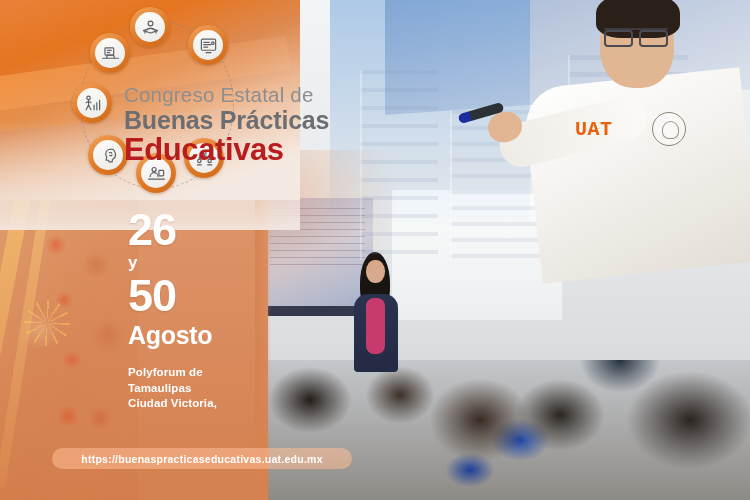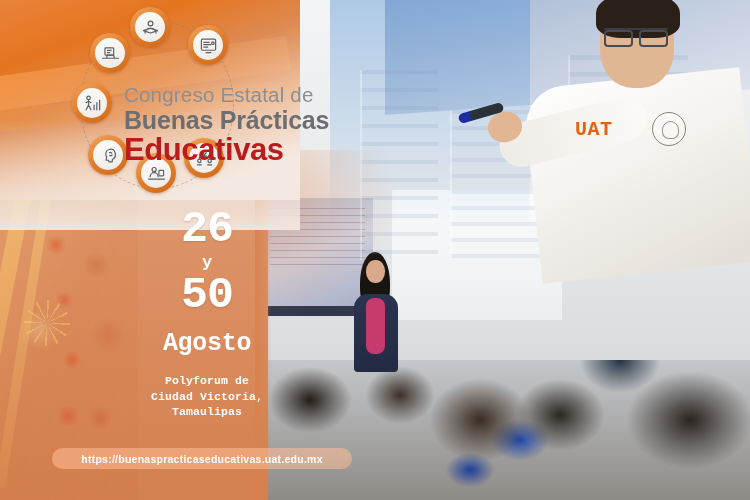--- a/index.html
+++ b/index.html
@@ -284,30 +284,30 @@
     font-size:25px; color:#6c6e72; font-weight:bold;
     letter-spacing:-.2px; line-height:1.05; margin-top:1px; white-space:nowrap;
   }
   .t3 {
     font-size:31px; color:#b91c1c; font-weight:bold;
     letter-spacing:-.4px; line-height:1.02; margin-top:1px; white-space:nowrap;
   }
 
   
   .date-block {
-    position:absolute; left:148px; top:208px; width:118px;
-    text-align:center; color:#ffffff;font-family:Liberation Mono, monospace;
+    position:absolute; left:128px; top:208px; width:118px;
+    text-align:left; color:#ffffff;
   }
   .d-num {
     font-size:45px; font-weight:bold; line-height:.96;
     letter-spacing:-1px; text-shadow:0 1px 2px rgba(140,70,30,.25);
   }
   .d-y { font-size:17px; font-weight:bold; line-height:1.25; margin:1px 0; }
   .d-month {
-    font-size:25px; font-weight:bold; line-height:1.1; margin-top:12px;
+    font-size:25px; font-weight:bold; line-height:1.1; margin-top:4px;
     letter-spacing:-.3px;
   }
   .d-venue {
     font-size:11.5px; font-weight:bold; line-height:1.35; margin-top:16px;
     letter-spacing:.1px;
   }
 
   
   .url-pill {
     position:absolute; left:52px; top:448px; width:300px; height:21px;
@@ -457,20 +457,20 @@
     <div class="t3">Educativas</div>
   </div>
 
   <div class="date-block">
     <div class="d-num">26</div>
     <div class="d-y">y</div>
     <div class="d-num">50</div>
     <div class="d-month">Agosto</div>
     <div class="d-venue">
       <div>Polyforum de</div>
+      <div>Tamaulipas</div>
       <div>Ciudad Victoria,</div>
-      <div>Tamaulipas</div>
     </div>
   </div>
 
   <div class="url-pill">https://buenaspracticaseducativas.uat.edu.mx</div>
 
 </div>
 
 </body></html>

